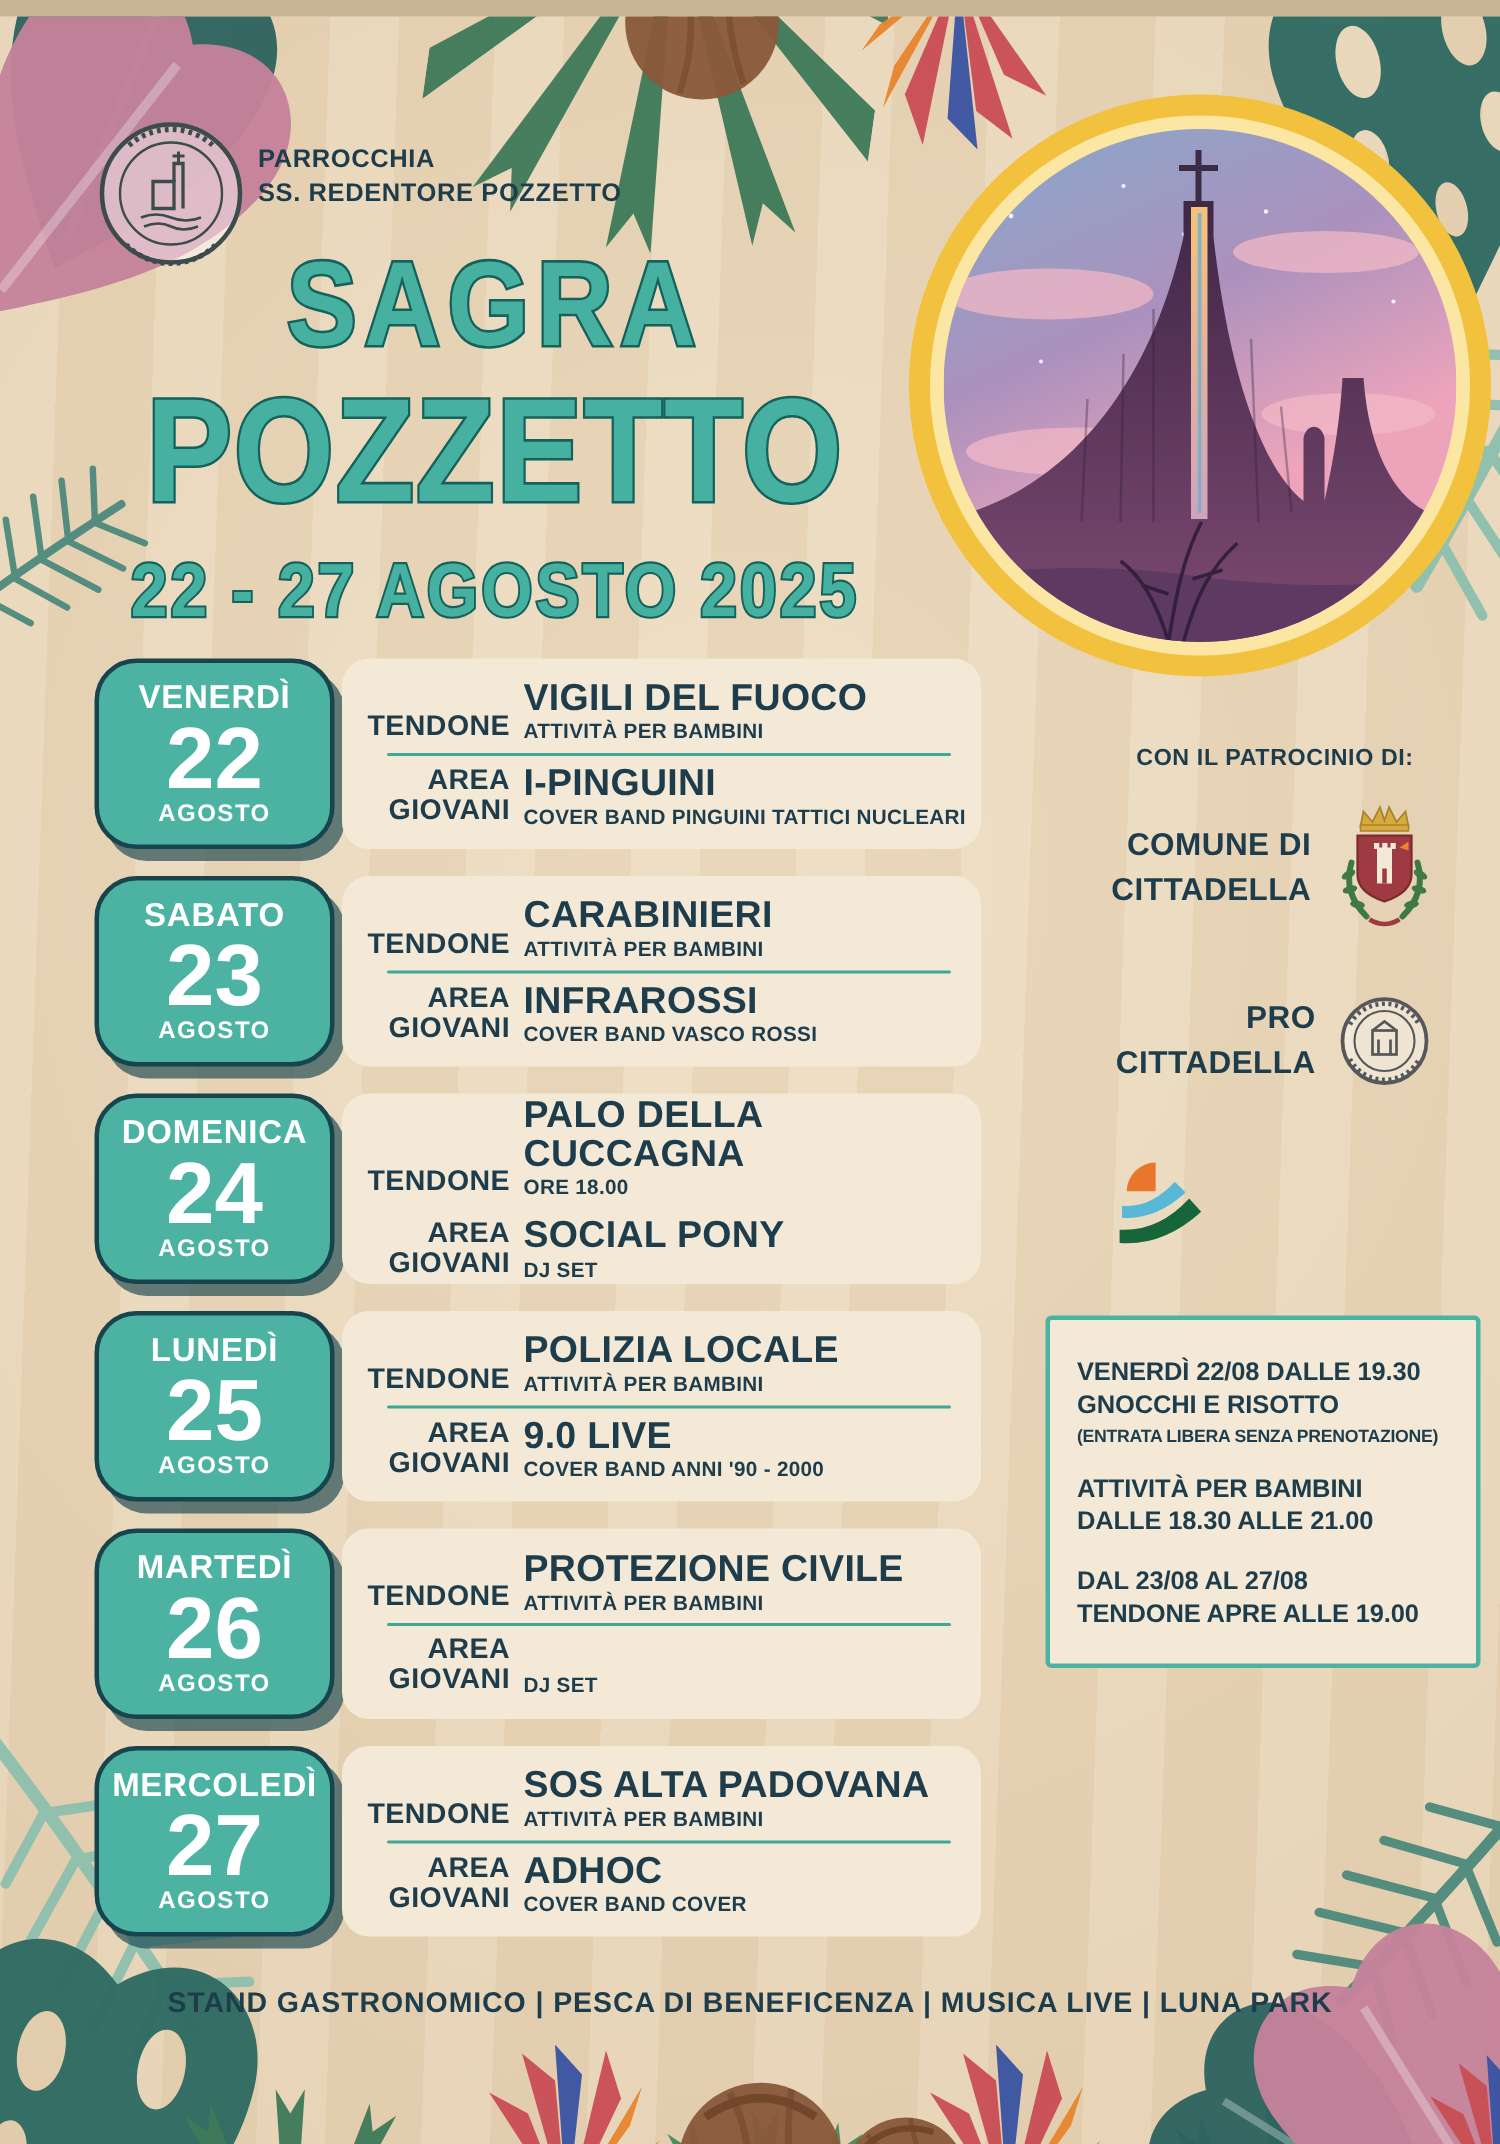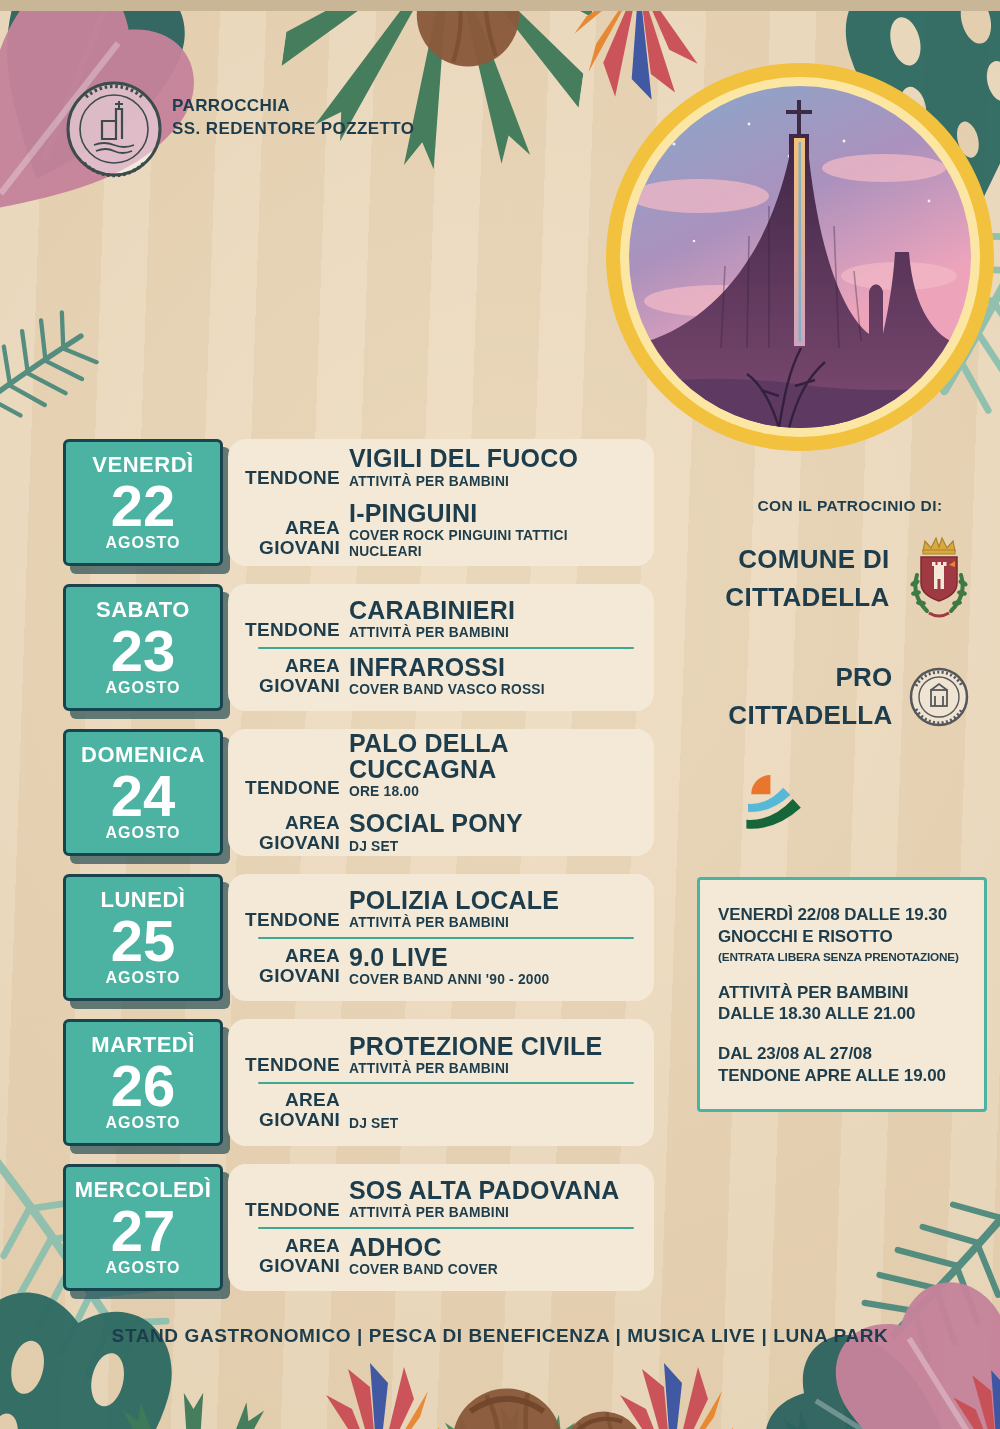--- a/index.html
+++ b/index.html
@@ -42,21 +42,21 @@
     background:#f2c13d;display:flex;align-items:center;justify-content:center;}
   .photo-ring .mid{width:360px;height:360px;border-radius:50%;background:#fbe7a3;
     display:flex;align-items:center;justify-content:center;}
   .photo-ring .photo{width:342px;height:342px;border-radius:50%;overflow:hidden;}
 
   
   .schedule{left:63px;top:428px;display:flex;flex-direction:column;gap:18px;}
   .row{display:flex;height:127px;}
   .daybox{
     width:160px;height:127px;box-sizing:border-box;flex:0 0 160px;
-    background:#4cb3a3;border:3px solid #17444d;border-radius:6px;
+    background:#4cb3a3;border:3px solid #17444d;border-radius:28px;
     box-shadow:7px 8px 0 rgba(23,68,77,.65);
     color:#ffffff;text-align:center;display:flex;flex-direction:column;justify-content:center;
   }
   .dayname{font-size:22px;font-weight:800;letter-spacing:.5px;line-height:1;}
   .daynum{font-size:58px;font-weight:800;line-height:.95;margin:2px 0;}
   .daymonth{font-size:16px;font-weight:800;letter-spacing:1px;line-height:1;}
   .strip{
     margin-left:5px;width:426px;box-sizing:border-box;background:#f3e9d6;border-radius:18px;
     padding:9px 10px 9px 12px;display:flex;flex-direction:column;justify-content:center;
   }
@@ -66,21 +66,21 @@
   .evlabel span{display:block;}
   .evcontent{flex:1;min-width:0;}
   .evtitle{font-size:25px;font-weight:800;letter-spacing:.2px;line-height:1.02;}
   .evsub{font-size:13.8px;font-weight:700;letter-spacing:.2px;margin-top:2px;line-height:1.1;}
   .divider{height:2px;background:#3fa795;margin:6px 10px 6px 18px;border-radius:2px;}
 
   
   .patronage-heading{left:700px;top:486px;width:300px;text-align:center;
     font-size:15.5px;font-weight:800;letter-spacing:.4px;}
   .sponsor-row{left:700px;top:0;width:300px;display:flex;align-items:center;justify-content:center;gap:13px;}
-  .sponsor-row .stext{text-align:right;font-size:26px;font-weight:800;line-height:1.45;letter-spacing:.3px;}
+  .sponsor-row .stext{text-align:right;font-size:21px;font-weight:800;line-height:1.45;letter-spacing:.3px;}
   .row-comune{top:524px;}
   .row-pro{top:648px;}
   .etra{left:740px;top:756px;display:flex;align-items:flex-end;gap:8px;}
   .etra-word{font-size:68px;font-weight:700;color:#17663a;line-height:.78;letter-spacing:-2px;}
 
   
   .info-box{
     left:697px;top:866px;width:290px;box-sizing:border-box;
     background:#f3e9d6;border:3px solid #4cb3a3;border-radius:4px;
     padding:24px 18px 22px 18px;
@@ -217,20 +217,25 @@
     <path d="M38 60 L38 42 L52 42 L52 60 Z" fill="none" stroke="#3c4b4b" stroke-width="2.2"></path>
     <path d="M52 42 L52 30 L58 30 L58 60" fill="none" stroke="#3c4b4b" stroke-width="2.2"></path>
     <path d="M55 30 L55 22 M51 25 L59 25" stroke="#3c4b4b" stroke-width="2"></path>
     <path d="M30 66 Q40 62 50 66 Q60 70 70 66 M32 72 Q42 68 50 72 Q58 76 68 72" fill="none" stroke="#3c4b4b" stroke-width="1.8"></path>
   </svg>
   <div class="ui parish-text">
     <div class="l1">PARROCCHIA</div>
     <div class="l2">SS. REDENTORE POZZETTO</div>
   </div>
 
+  <div class="ui title-wrap">
+    <div class="title-line title-1">SAGRA</div>
+    <div class="title-line title-2">POZZETTO</div>
+    <div class="title-line title-dates">22 - 27 AGOSTO 2025</div>
+  </div>
 
   <div class="ui photo-ring">
     <div class="mid">
       <div class="photo">
         <svg viewBox="0 0 342 342" width="342" height="342">
           <defs>
             <linearGradient id="skyG" x1="0" y1="0" x2="0.45" y2="1">
               <stop offset="0" stop-color="#87a9cb"></stop>
               <stop offset="0.45" stop-color="#ab91bd"></stop>
               <stop offset="0.8" stop-color="#eda4bb"></stop>
@@ -296,21 +301,21 @@
           </div>
         </div>
         <div class="divider"></div>
         <div class="evrow">
           <div class="evlabel">
             <span>AREA</span>
             <span>GIOVANI</span>
           </div>
           <div class="evcontent">
             <div class="evtitle">I-PINGUINI</div>
-            <div class="evsub">COVER ROCK PINGUINI TATTICI NUCLEARI</div>
+            <div class="evsub">COVER BAND PINGUINI TATTICI NUCLEARI</div>
           </div>
         </div>
       </div>
     </div>
 
     <div class="row">
       <div class="daybox">
         <div class="dayname">SABATO</div>
         <div class="daynum">23</div>
         <div class="daymonth">AGOSTO</div>

